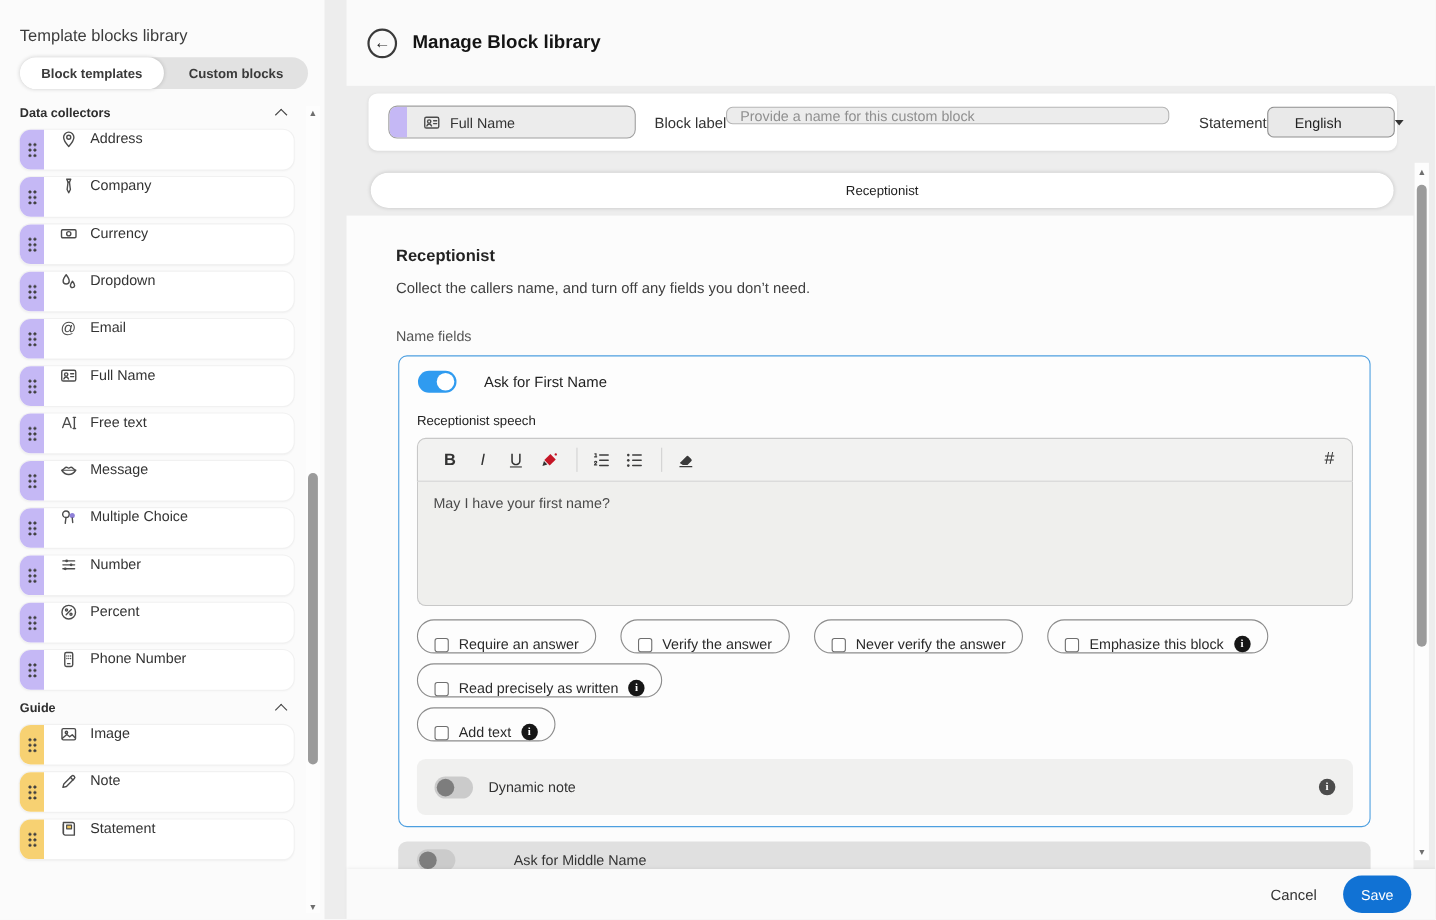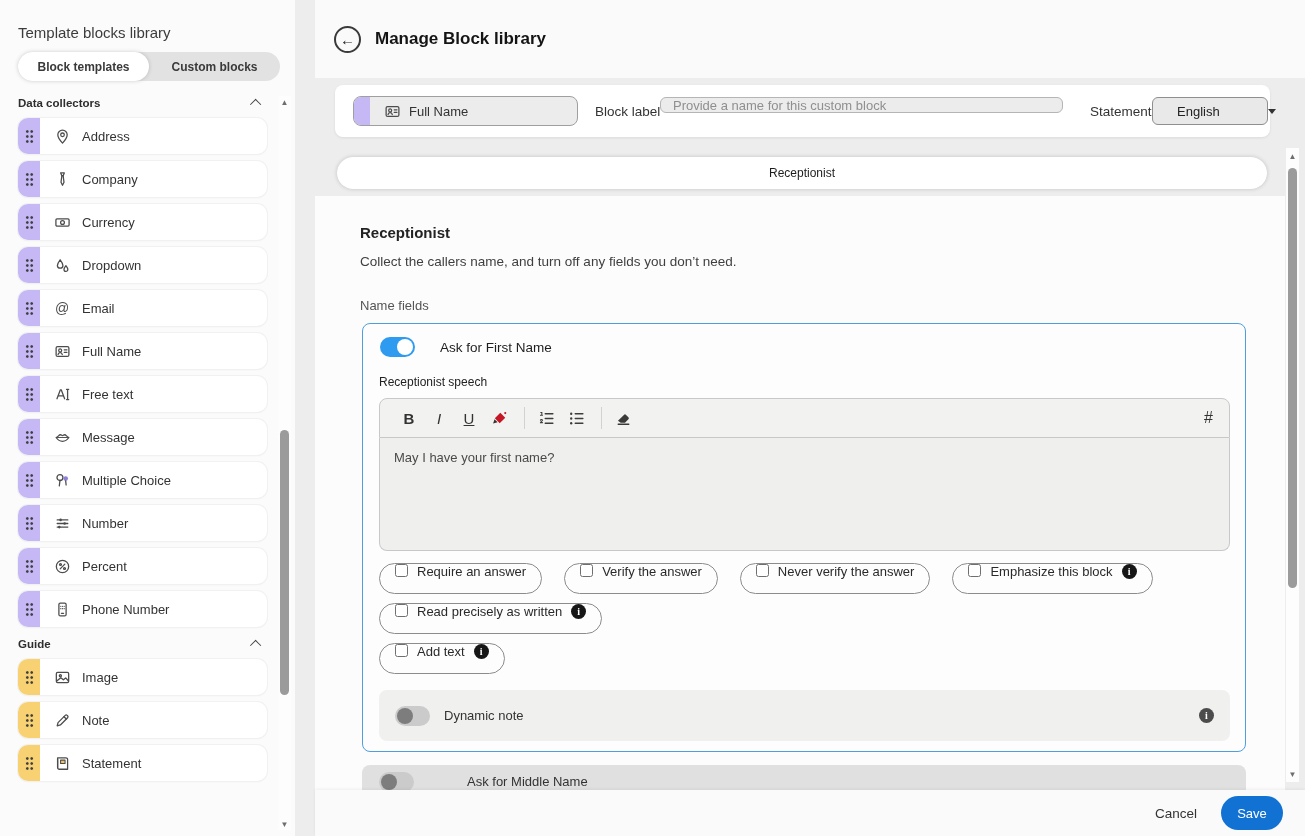--- a/index.html
+++ b/index.html
@@ -11,21 +11,21 @@
   .sidebar { position:absolute; left:0; top:0; width:295px; height:836px; background:#fbfbfb; }
   .sidebar-title { position:absolute; left:18px; top:24px; font-size:15px; color:#3c3c3c; }
   .seg { position:absolute; left:18px; top:52px; width:262px; height:29px; background:#e2e2e2; border-radius:15px; display:flex; }
   .seg-btn { flex:1; display:flex; align-items:center; justify-content:center; font-size:12px; font-weight:bold; color:#3a3a3a; border-radius:15px; cursor:pointer; }
   .seg-btn.active { background:#fff; box-shadow:0 0 4px rgba(0,0,0,.18); }
 
   .side-scroll { position:absolute; left:0; top:92px; width:281px; bottom:0; overflow:hidden; padding-top:2px; }
   .side-section-h { height:18px; margin:0 20px 6px 18px; display:flex; align-items:center; justify-content:space-between; font-size:11.5px; font-weight:bold; color:#2e2e2e; }
   .side-section-h.guide { margin-top:8px; }
   .chev { width:8px; height:8px; border-left:1.7px solid #444; border-top:1.7px solid #444; transform:rotate(45deg) translateY(2px); }
-  .item { margin:0 14px 7px 18px; height:36px; background:#fff; border-radius:10px; box-shadow:0 0 0 1px #f1f1f1, 0 1px 2px rgba(0,0,0,.05); display:flex; align-items:center; cursor:pointer; }
+  .item { margin:0 14px 7px 18px; height:36px; background:#fff; border-radius:10px; box-shadow:0 0 0 1px #f1f1f1, 0 1px 2px rgba(0,0,0,.05); display:flex; align-items:flex-start; cursor:pointer; }
   .handle { width:22px; height:36px; border-radius:10px 0 0 10px; flex:none; display:grid; place-items:center; cursor:grab; }
   .handle.purple { background:var(--purple,#c5b8f5); }
   .handle.yellow { background:var(--yellow,#f7d172); }
   .dots { width:9px; height:14px; background-image:radial-gradient(#3f3f3f 1.15px, transparent 1.35px); background-size:4.5px 5px; }
   .item-icon { width:20px; margin-left:12px; display:flex; justify-content:center; align-items:center; color:#4c4c4c; font-size:14px; }
   .item-icon svg { display:block; }
   .item-label { margin-left:10px; font-size:13px; color:#333; }
 
   
   .vscroll { position:absolute; width:13px; background:#fdfdfd; }
@@ -79,21 +79,21 @@
   .editor { position:absolute; left:16px; top:74px; width:851px; height:153px; }
   .toolbar { height:40px; background:#f2f2f1; border:1px solid #c8c8c8; border-radius:8px 8px 0 0; display:flex; align-items:center; padding:0 16px; }
   .tb-btn { width:26px; height:26px; display:grid; place-items:center; font-size:15px; color:#333; cursor:pointer; margin-right:4px; }
   .tb-bold { font-weight:bold; } .tb-italic { font-style:italic; } .tb-underline { text-decoration:underline; }
   .tb-sep { width:1px; height:22px; background:#d2d2d2; margin:0 8px; }
   .tb-right { margin-left:auto; font-size:16px; color:#333; font-family:"Liberation Sans",sans-serif; cursor:pointer; }
   .editor-body { height:113px; background:#efefed; border:1px solid #c8c8c8; border-top:none; border-radius:0 0 8px 8px; padding:12px 14px; font-size:13px; color:#4a4a4a; cursor:text; }
 
   .pill-row { position:absolute; left:16px; display:flex; }
   .row1 { top:239px; } .row2 { top:279px; } .row3 { top:319px; }
-  .pill { height:31px; border:1px solid #8c8c8c; border-radius:16px; display:inline-flex; align-items:flex-start; padding:0 15px; margin-right:22px; font-size:13px; color:#2a2a2a; cursor:pointer; background:#fdfdfd; }
+  .pill { height:31px; border:1px solid #8c8c8c; border-radius:16px; display:inline-flex; align-items:flex-end; padding:0 15px; margin-right:22px; font-size:13px; color:#2a2a2a; cursor:pointer; background:#fdfdfd; }
   .cb { width:13px; height:13px; border:1.5px solid #6f6f6f; border-radius:2.5px; background:#fff; margin-right:9px; flex:none; }
   .info { width:15px; height:15px; border-radius:50%; background:#161616; color:#fff; font-size:10px; font-weight:bold; display:grid; place-items:center; margin-left:9px; font-family:"Liberation Serif",serif; flex:none; }
   .info.gray { background:#4c4c4c; margin-left:auto; }
 
   .dyn-bar { position:absolute; left:16px; top:366px; width:851px; height:51px; background:#f0f0ef; border-radius:8px; display:flex; align-items:center; padding:0 16px; }
   .dyn-bar .tg-label { margin-left:14px; font-size:13px; color:#333; }
 
   .mid-bar { position:absolute; left:47px; top:569px; width:884px; height:44px; background:#e0e0e0; border-radius:8px 8px 0 0; display:flex; align-items:flex-start; padding:7px 16px 0 17px;gap:28px; }
   .mid-bar .tg-label { margin-left:25px; font-size:13px; color:#333; line-height:20px; }
 

